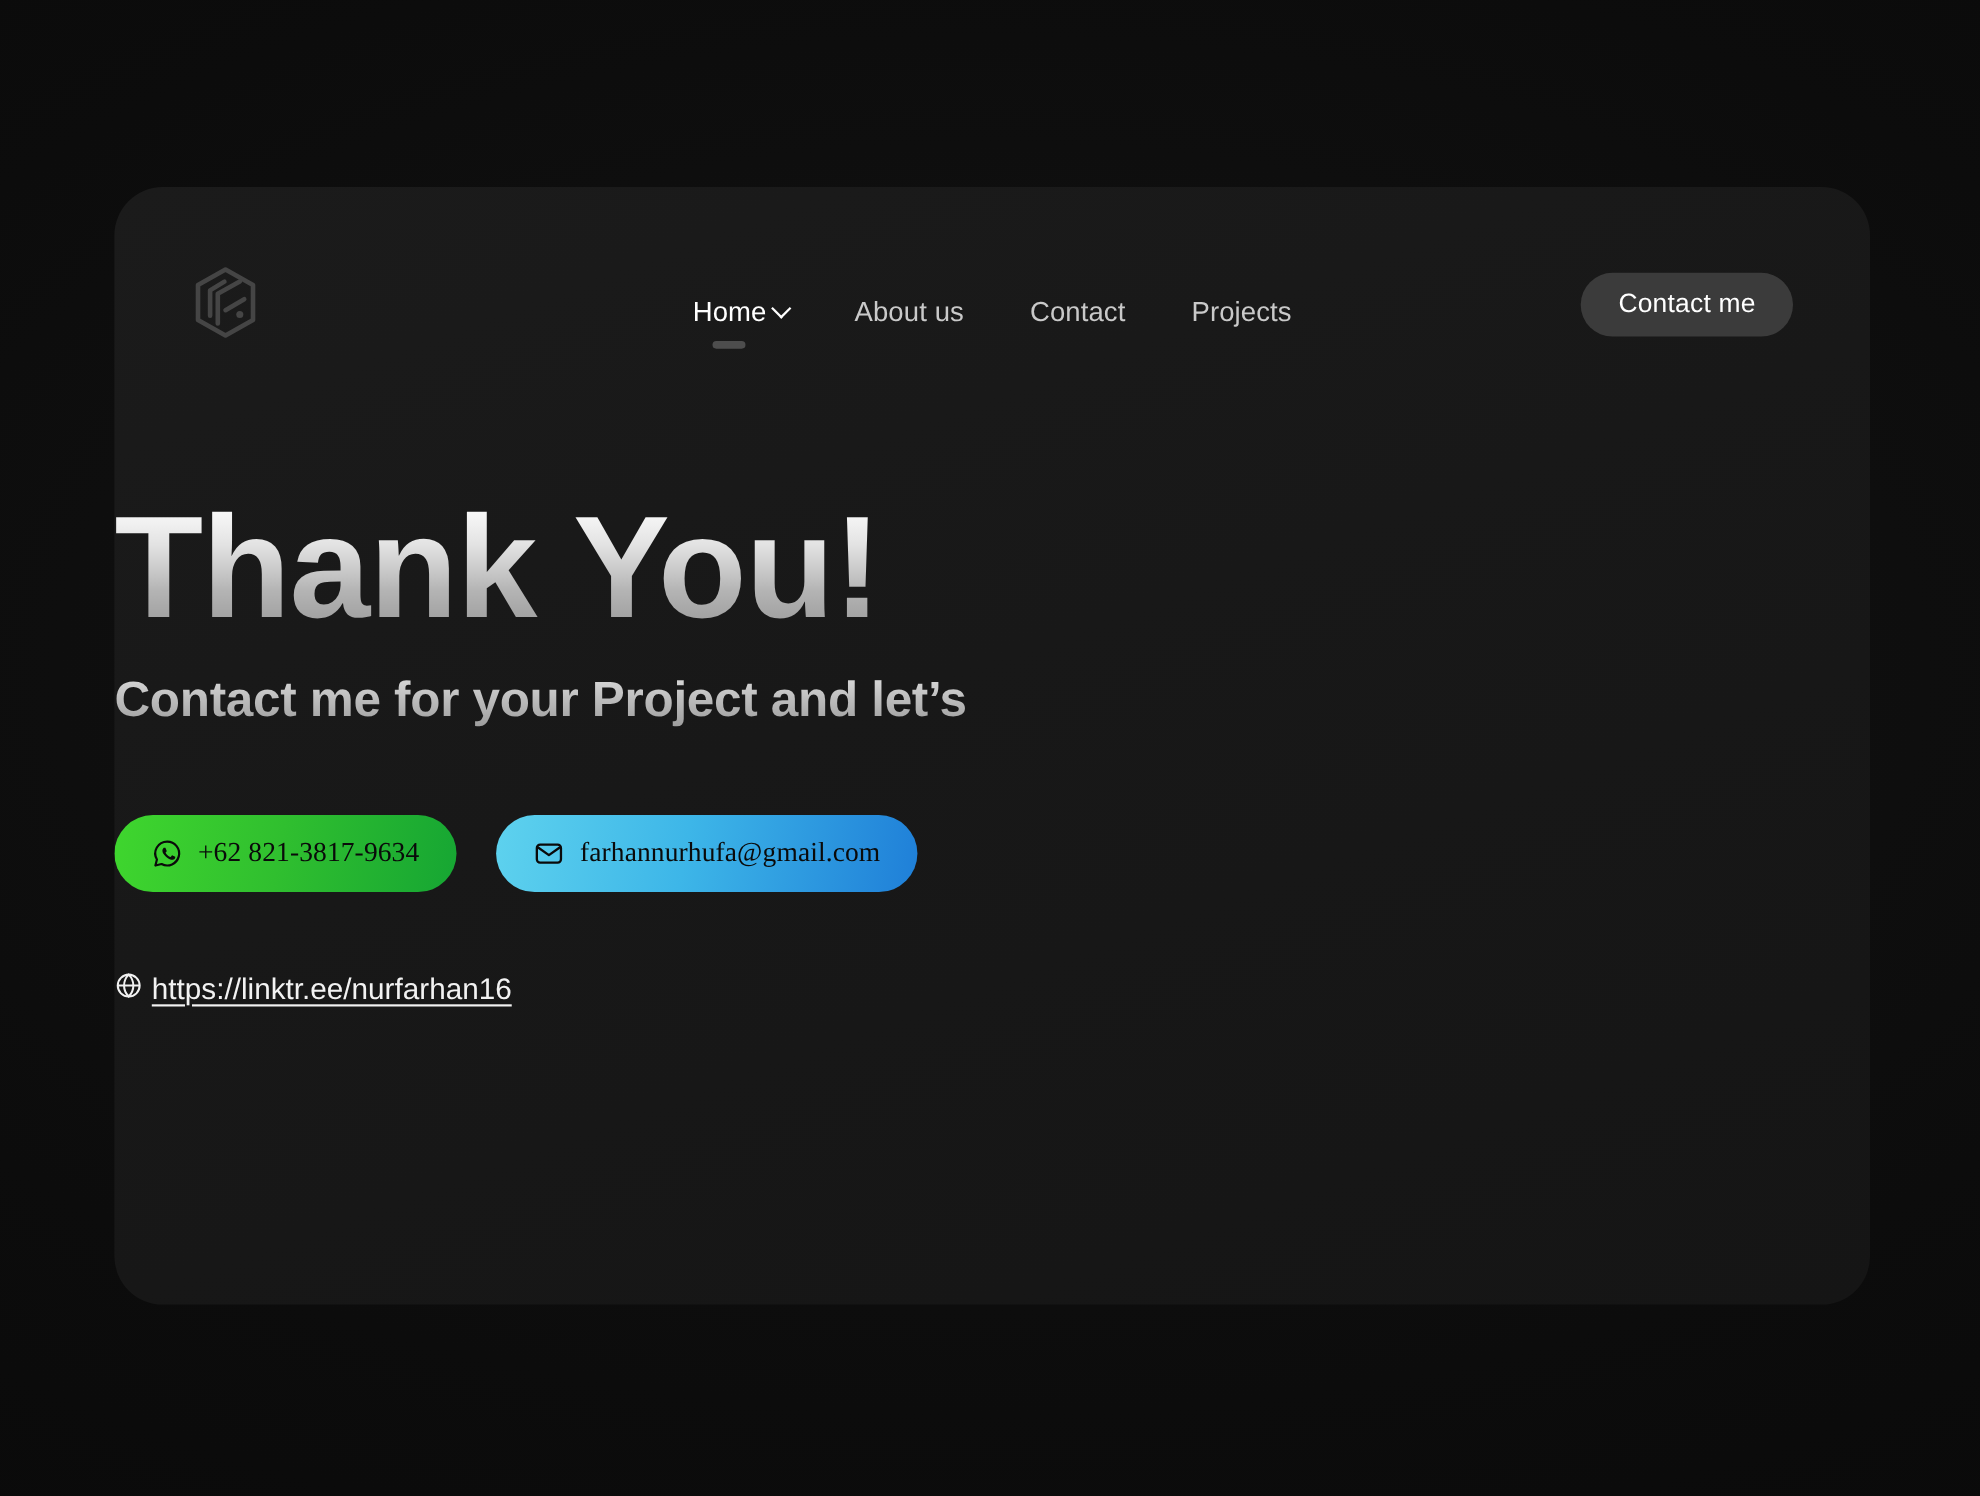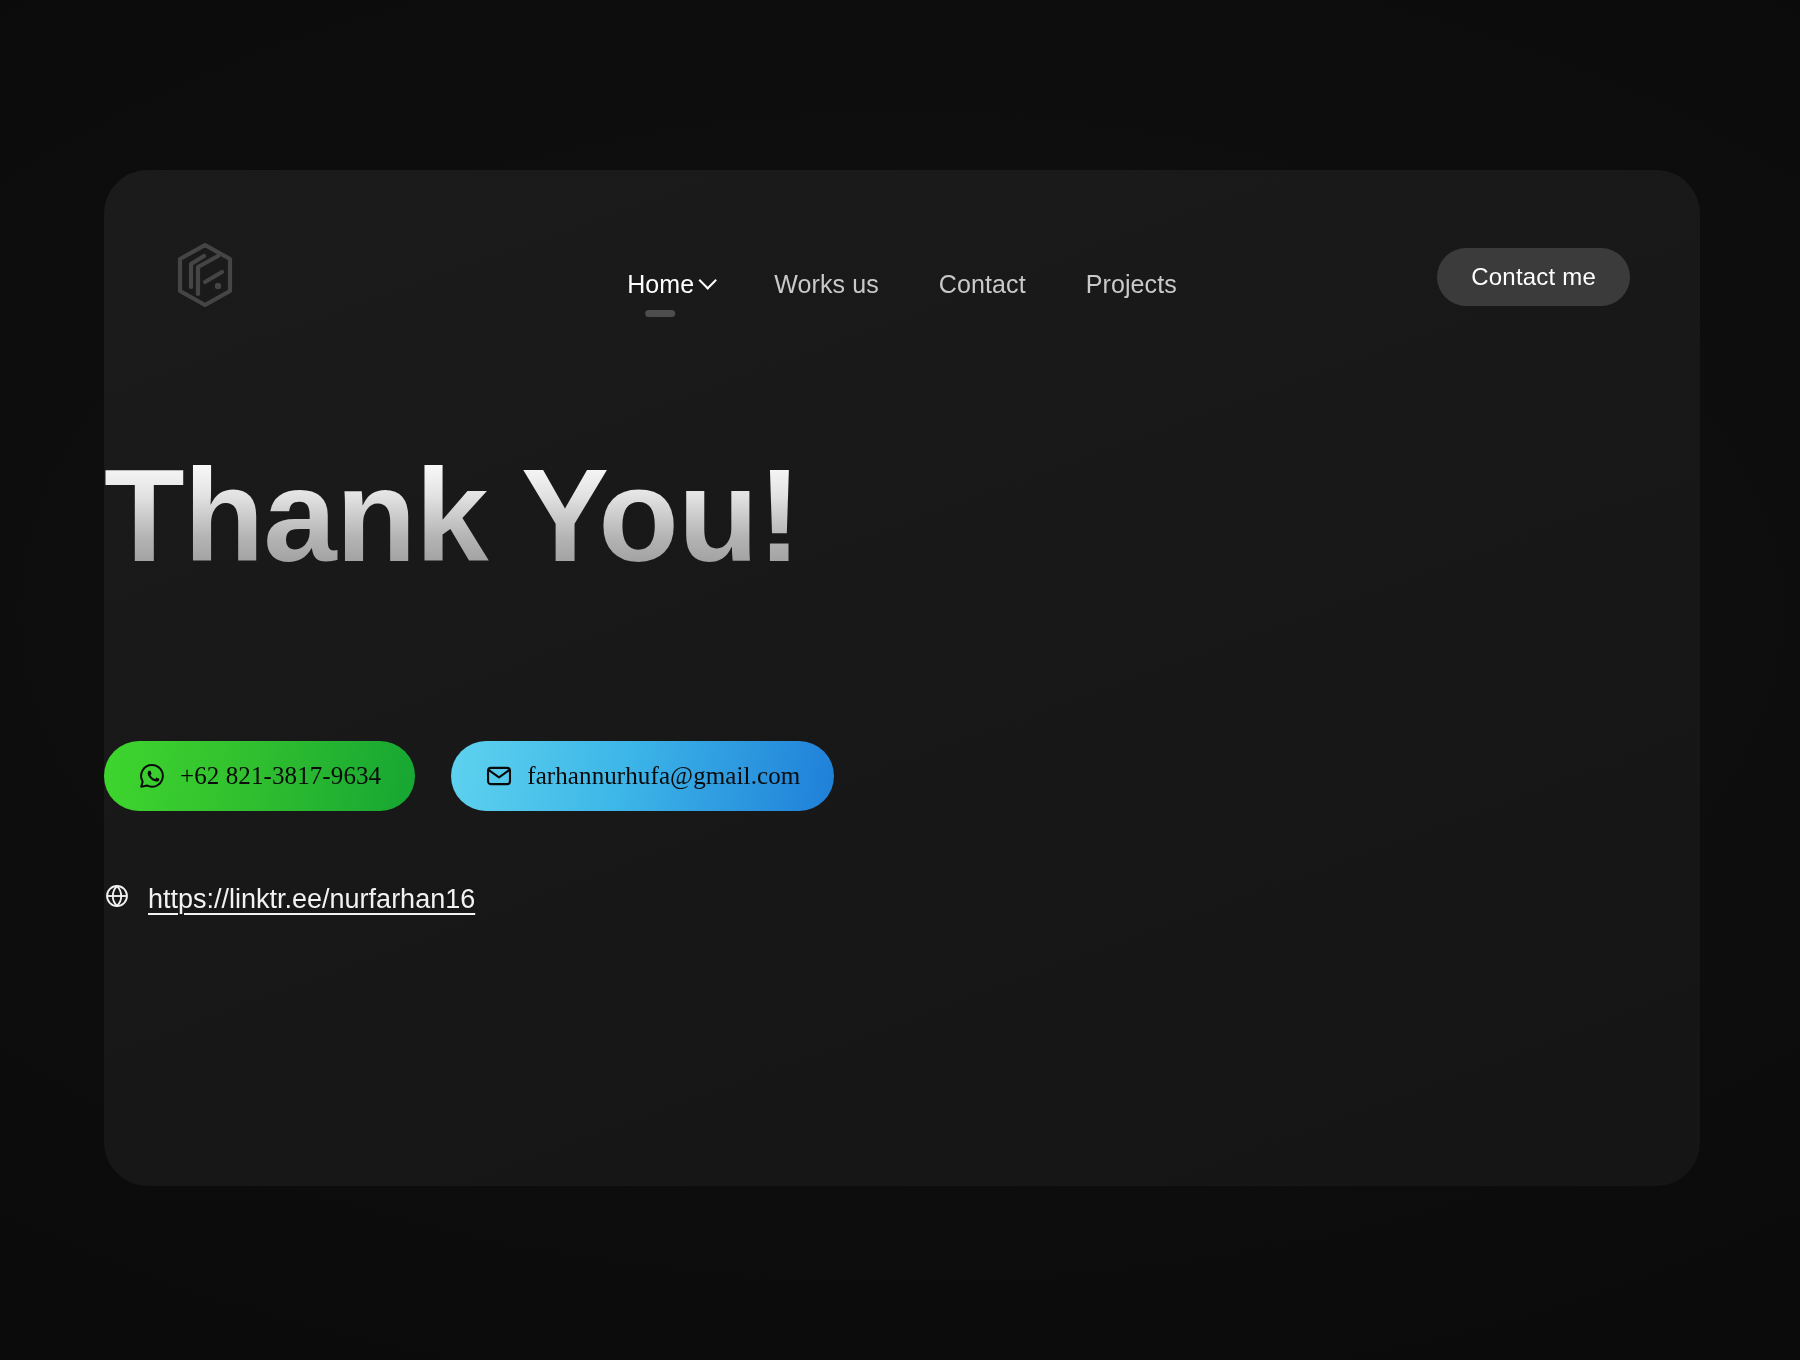--- a/index.html
+++ b/index.html
@@ -170,21 +170,21 @@
   }
   .pill-instagram {
     background:linear-gradient(100deg, #f0bf3a 0%, #ef8a3c 28%, #e8407f 62%, #bd49c9 100%);
   }
 
   
   .weblink {
     margin-top:72px;
     display:flex;
     align-items:center;
-    gap:18px;
+    gap:8px;
     color:#f2f2f2;
     font-size:27px;
     cursor:pointer;
   }
   .weblink .linktext {
     text-decoration:underline;
     text-underline-offset:5px;
     text-decoration-thickness:2px;
   }
 </style>
@@ -206,39 +206,39 @@
         </svg>
       </div>
 
       <nav class="nav">
         <div class="nav-item active">
           <span>Home</span>
           <span class="chev"></span>
           <span class="nav-underline"></span>
         </div>
         <div class="nav-item">
-          <span>Works us</span>
+          <span>About us</span>
         </div>
         <div class="nav-item">
           <span>Contact</span>
         </div>
         <div class="nav-item">
           <span>Projects</span>
         </div>
       </nav>
 
       <button class="cta">Contact me</button>
     </div>
 
     <div class="hero">
 
       <h1 class="headline">Thank You!</h1>
 
       <p class="subhead">
-        <br>
+        <span>Contact me for your Project and let’s</span><br>
       </p>
 
       <div class="pills">
 
         <div class="pill pill-whatsapp">
           <span>
             <svg width="28" height="28" viewBox="0 0 24 24" fill="none" xmlns="http://www.w3.org/2000/svg">
               <path d="M12 2.6a9.3 9.3 0 0 0-8 14.05L2.8 21.3l4.8-1.2A9.3 9.3 0 1 0 12 2.6Z" stroke="#0a0a0a" stroke-width="1.7" stroke-linejoin="round"></path>
               <path d="M8.9 8c.25-.5.5-.5.8-.5h.55c.2 0 .4.02.58.45.2.5.68 1.7.74 1.82.06.12.1.27.02.43-.09.16-.13.26-.26.4-.13.14-.27.32-.38.43-.13.13-.26.27-.11.52.15.25.66 1.1 1.42 1.78.97.87 1.79 1.14 2.04 1.27.25.12.4.1.54-.06.15-.17.63-.74.8-.99.16-.25.32-.2.54-.12.22.08 1.4.66 1.64.78.24.12.4.18.46.28.06.1.06.58-.14 1.14-.2.56-1.17 1.1-1.62 1.14-.46.04-.89.2-3-.63-2.54-1-4.13-3.6-4.25-3.77-.12-.17-1-1.33-1-2.54 0-1.2.63-1.8.86-2.04Z" fill="#0a0a0a"></path>
             </svg>

